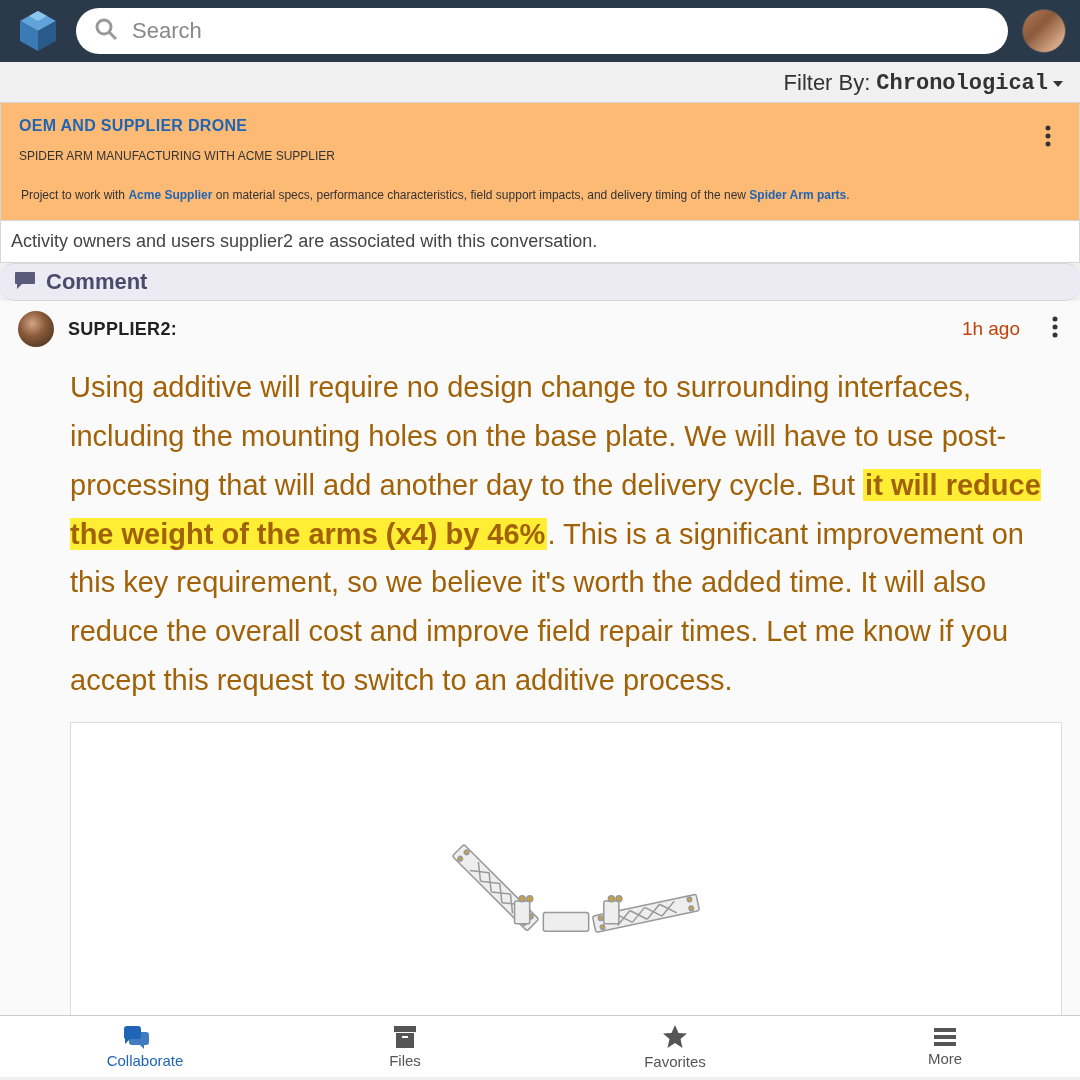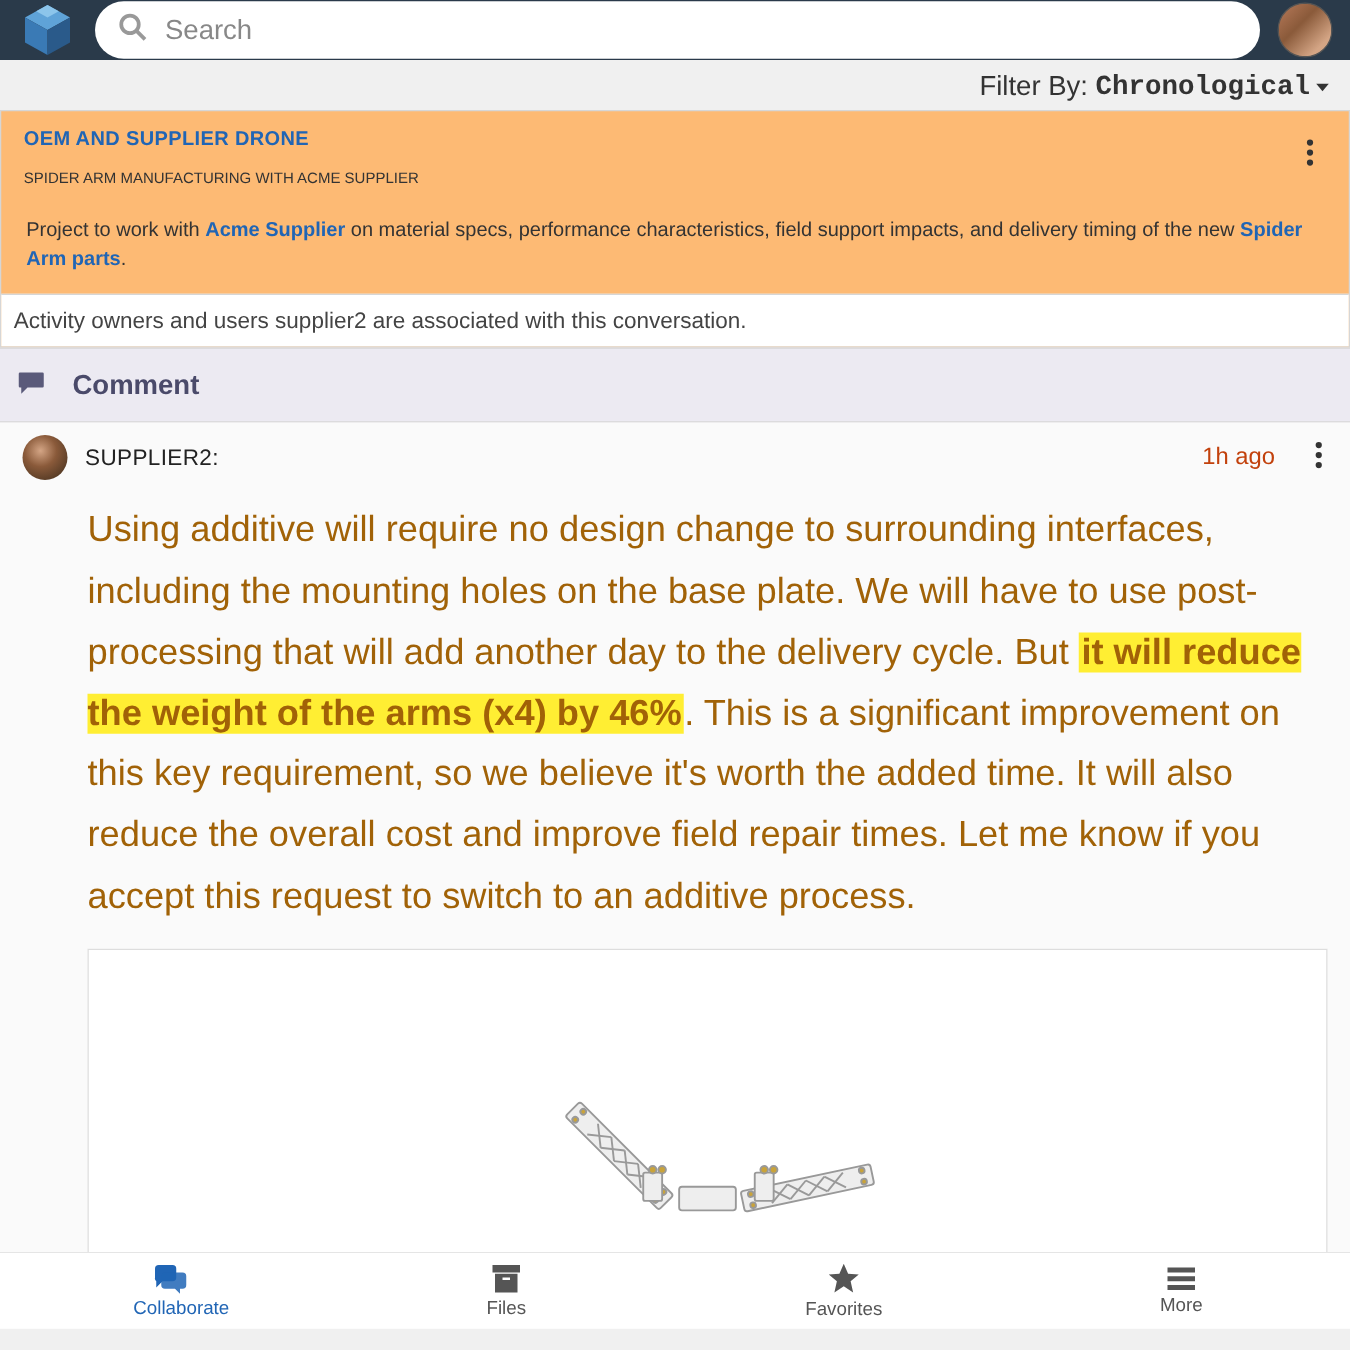--- a/index.html
+++ b/index.html
@@ -1,19 +1,19 @@
 <!DOCTYPE html>
 <html><head>
 <meta charset="utf-8">
 <style>
   * { box-sizing: border-box; margin: 0; padding: 0; }
   html, body { width: 1080px; height: 1080px; overflow: hidden; font-family: "Segoe UI", Arial, sans-serif; background: #f0f0f0; }
   
   
-  .topbar { height: 48px; background: #2a3a4a; display: flex; align-items: center; padding: 0 14px; gap: 14px; }
+  .topbar { height: 62px; background: #2a3a4a; display: flex; align-items: center; padding: 0 14px; gap: 14px; }
   .logo { width: 48px; height: 48px; display: flex; align-items: center; justify-content: center; }
   .search-wrap { flex: 1; position: relative; }
   .search-input { width: 100%; height: 46px; border-radius: 23px; border: none; background: #fff; padding: 0 22px 0 56px; font-size: 22px; color: #333; outline: none; }
   .search-input::placeholder { color: #888; }
   .search-icon-wrap { position: absolute; left: 18px; top: 50%; transform: translateY(-50%); color: #999; }
   .avatar-header { width: 44px; height: 44px; border-radius: 50%; background: linear-gradient(135deg, #b87a5a 0%, #8a5a3a 40%, #d4a585 80%); border: 1px solid #555; }
   
   
   .content { height: calc(1080px - 65px - 62px); overflow-y: scroll; background: #f0f0f0; position: relative; }
   .content::-webkit-scrollbar { width: 15px; }
@@ -23,34 +23,34 @@
   .filter-row { display: flex; justify-content: flex-end; align-items: center; padding: 8px 16px 6px; font-size: 22px; color: #333; }
   .filter-label { margin-right: 6px; }
   .filter-value { font-weight: 700; font-family: Liberation Mono, monospace; }
   .caret-down { margin-left: 4px; display: inline-block; }
   
   .card { background: #fdba74; border: 1px solid #d6d6d6; }
   .card-main { margin-bottom: 0; }
   .card-header { padding: 14px 18px 16px; position: relative; }
   .breadcrumb { color: #2065b5; font-size: 16px; font-weight: 700; letter-spacing: 0.3px; margin-bottom: 14px; }
   .thread-title { color: #333; font-size: 12px; font-weight: 400; margin-bottom: 24px; }
-  .thread-desc { color: #333; font-size: 16px; line-height: 1.45; padding: 0 2px; }
+  .thread-desc { color: #333; font-size: 12px; line-height: 1.45; padding: 0 2px; }
   .thread-desc .link { color: #2065b5; font-weight: 700; }
   .kebab { position: absolute; right: 28px; top: 22px; cursor: pointer; color: #333; }
   
   .assoc-row { border-top: 1px solid #d6d6d6; padding: 10px 10px; font-size: 18px; color: #444; background: #fff; }
   
-  .comment-action { background: #eceaf2; padding: 16px 14px; display: flex; align-items: center; gap: 22px; border-top: 1px solid #d6d6d6; border-bottom: 1px solid #d6d6d6; }
+  .comment-action { background: #eceaf2; padding: 5px 14px; display: flex; align-items: center; gap: 10px; border-top: 1px solid #d6d6d6; border-bottom: 1px solid #d6d6d6; border-radius: 15px; }
   .comment-action .comment-label { color: #4a4a6a; font-size: 22px; font-weight: 600; }
   .comment-icon { color: #5a5a7a; }
   
   .post { background: #fafafa; padding: 10px 18px 0; }
   .post-head { display: flex; align-items: center; position: relative; padding-bottom: 8px; }
   .avatar-small { width: 36px; height: 36px; border-radius: 50%; background: radial-gradient(circle at 40% 35%, #d4a585 0%, #8a5a3a 40%, #3a2a1a 100%); margin-right: 14px; }
-  .poster { font-size: 18px; font-weight: 400; color: #222; letter-spacing: 0.3px; }
+  .poster { font-size: 18px; font-weight: 700; color: #222; letter-spacing: 0.3px; }
   .post-time { font-size: 19px; color: #c2410c; position: absolute; right: 42px; }
   .post-kebab { position: absolute; right: 4px; cursor: pointer; }
   .post-body { padding: 8px 0 18px 52px; font-size: 29px; line-height: 1.68; color: #a16207; }
   .post-body .hl { background: #ffee33; font-weight: 700; padding: 0 2px; }
   
   .attachment { margin: 0 0 0 52px; background: #fff; border: 1px solid #ddd; height: 380px; display: flex; align-items: center; justify-content: center; }
   .attachment svg { width: 60%; height: 60%; }
   
   
   .bottom-nav { height: 62px; background: #fff; border-top: 1px solid #ccc; display: flex; }

